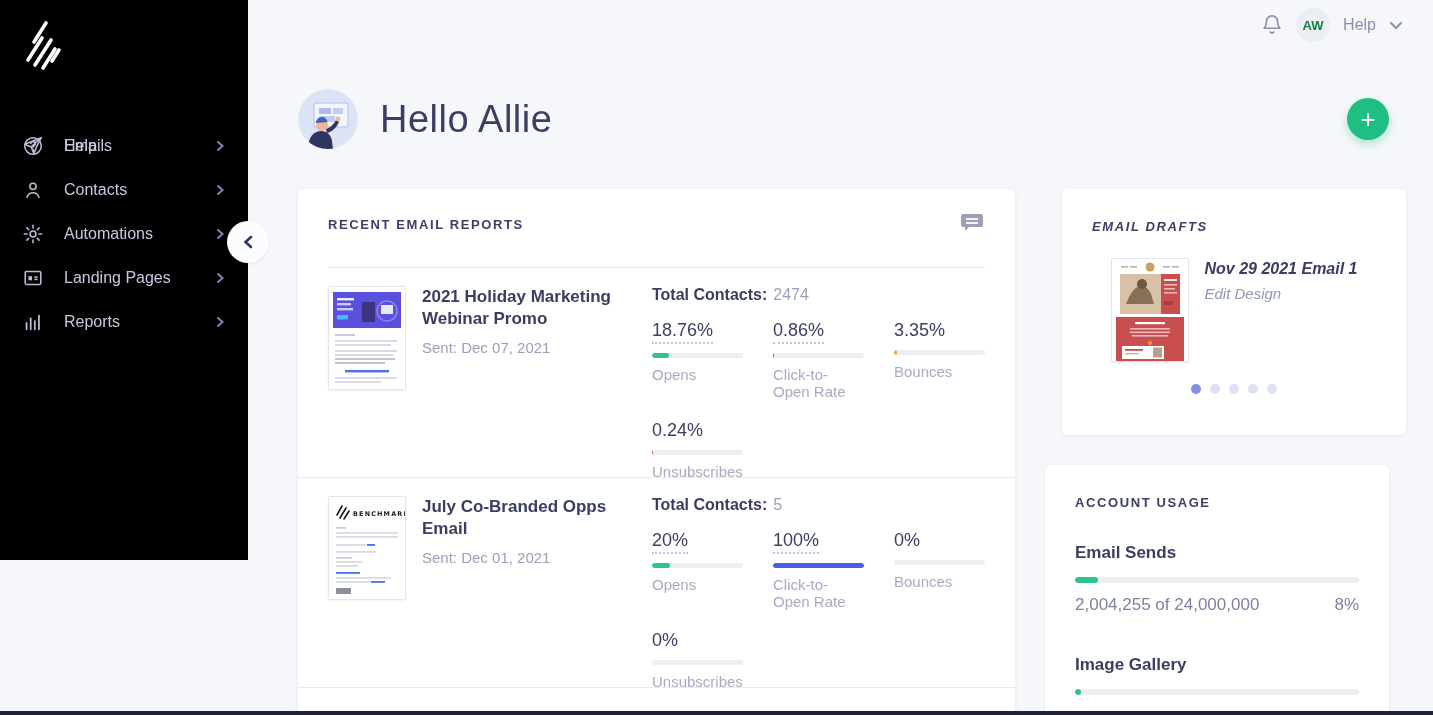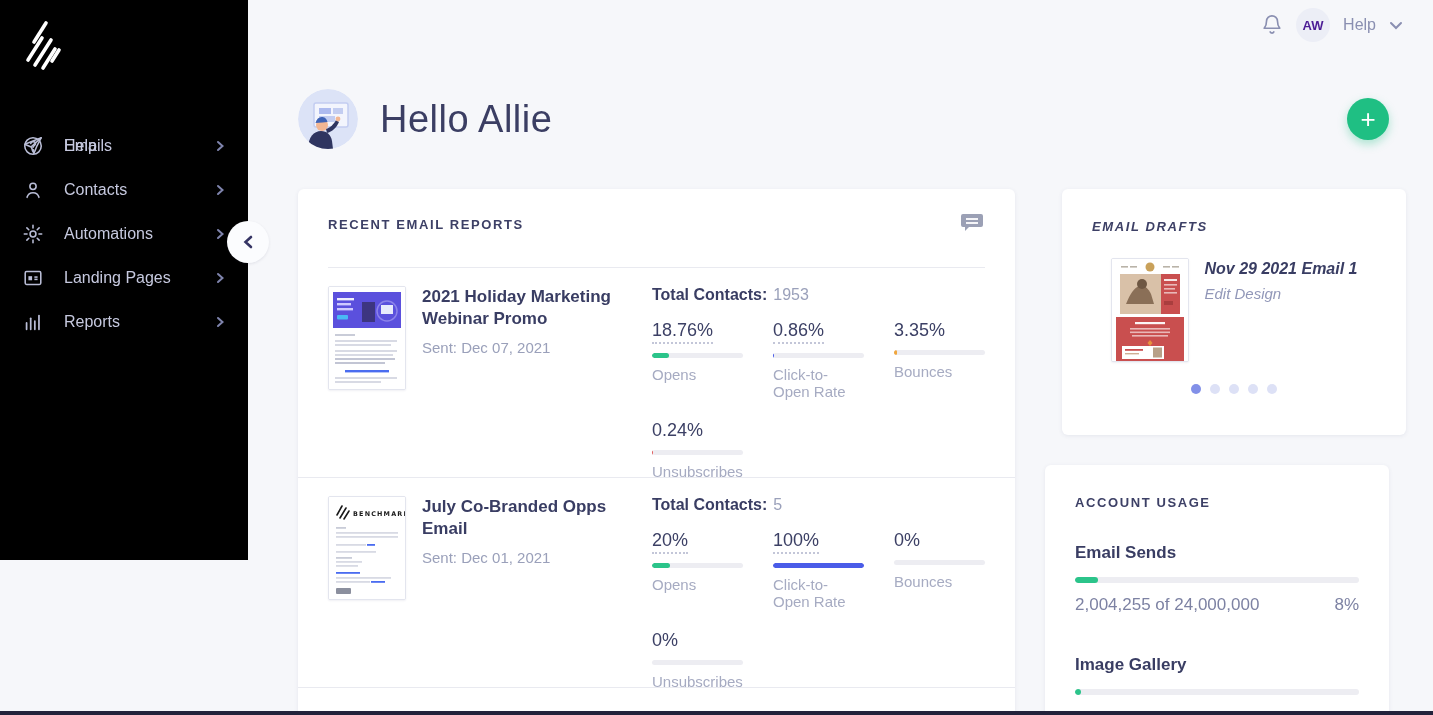--- a/index.html
+++ b/index.html
@@ -16,21 +16,21 @@
   .nav-item .nchev { width:12px; height:12px; }
   .help-item { position:absolute; bottom:36px; left:0; width:100%; }
   .collapse-notch { position:absolute; left:227px; top:221px; width:42px; height:42px; border-radius:50%;
     background:#fbfcfe; z-index:6; display:flex; align-items:center; justify-content:center; cursor:pointer;
     box-shadow:0 1px 3px rgba(40,40,80,0.10); }
   .collapse-notch svg { width:10px; height:14px; }
 
   
   .topbar { position:absolute; top:8px; right:30px; display:flex; align-items:center; gap:13px; z-index:4; }
   .bell { width:22px; height:24px; cursor:pointer; }
-  .avatar-initials { width:34px; height:34px; border-radius:50%; background:#eceef6; color:#4c1d95;
+  .avatar-initials { width:34px; height:34px; border-radius:50%; background:#eceef6; color:#15803d;
     font-size:13px; font-weight:bold; display:flex; align-items:center; justify-content:center; cursor:pointer; }
   .user-name { font-size:16px; color:#8a8fb1; cursor:pointer; }
   .chev-down { width:14px; height:9px; cursor:pointer; }
 
   
   .hello { position:absolute; left:298px; top:89px; display:flex; align-items:center; }
   .hello-avatar { width:60px; height:60px; border-radius:50%; overflow:hidden; flex:0 0 60px; }
   .hello-text { margin-left:22px; font-size:38px; font-weight:500; color:#3b3e63; letter-spacing:0.5px; }
 
   .fab { position:absolute; left:1347px; top:98px; width:42px; height:42px; border-radius:50%;
@@ -237,21 +237,21 @@
         <rect x="6" y="90" width="62" height="2" fill="#d8dae4"></rect>
         <rect x="6" y="94" width="46" height="2" fill="#d8dae4"></rect>
       </svg>
     </div>
     <div class="report-info">
       <div class="report-title">2021 Holiday Marketing Webinar Promo</div>
       <div class="report-sent">Sent: Dec 07, 2021</div>
     </div>
     <div class="report-stats">
       <div class="total-line">
-        <span>Total Contacts:</span><span class="tc-value">1953</span>
+        <span>Total Contacts:</span><span class="tc-value">2474</span>
       </div>
       <div class="stats-grid">
         <div class="stat">
           <span class="stat-value dotted">18.76%</span>
           <div class="bar">
               <div class="bar-fill" style="width: 18.76%; background-color: rgb(43, 196, 138);"></div>
             </div>
           <div class="stat-label">Opens</div>
         </div>
         <div class="stat">

